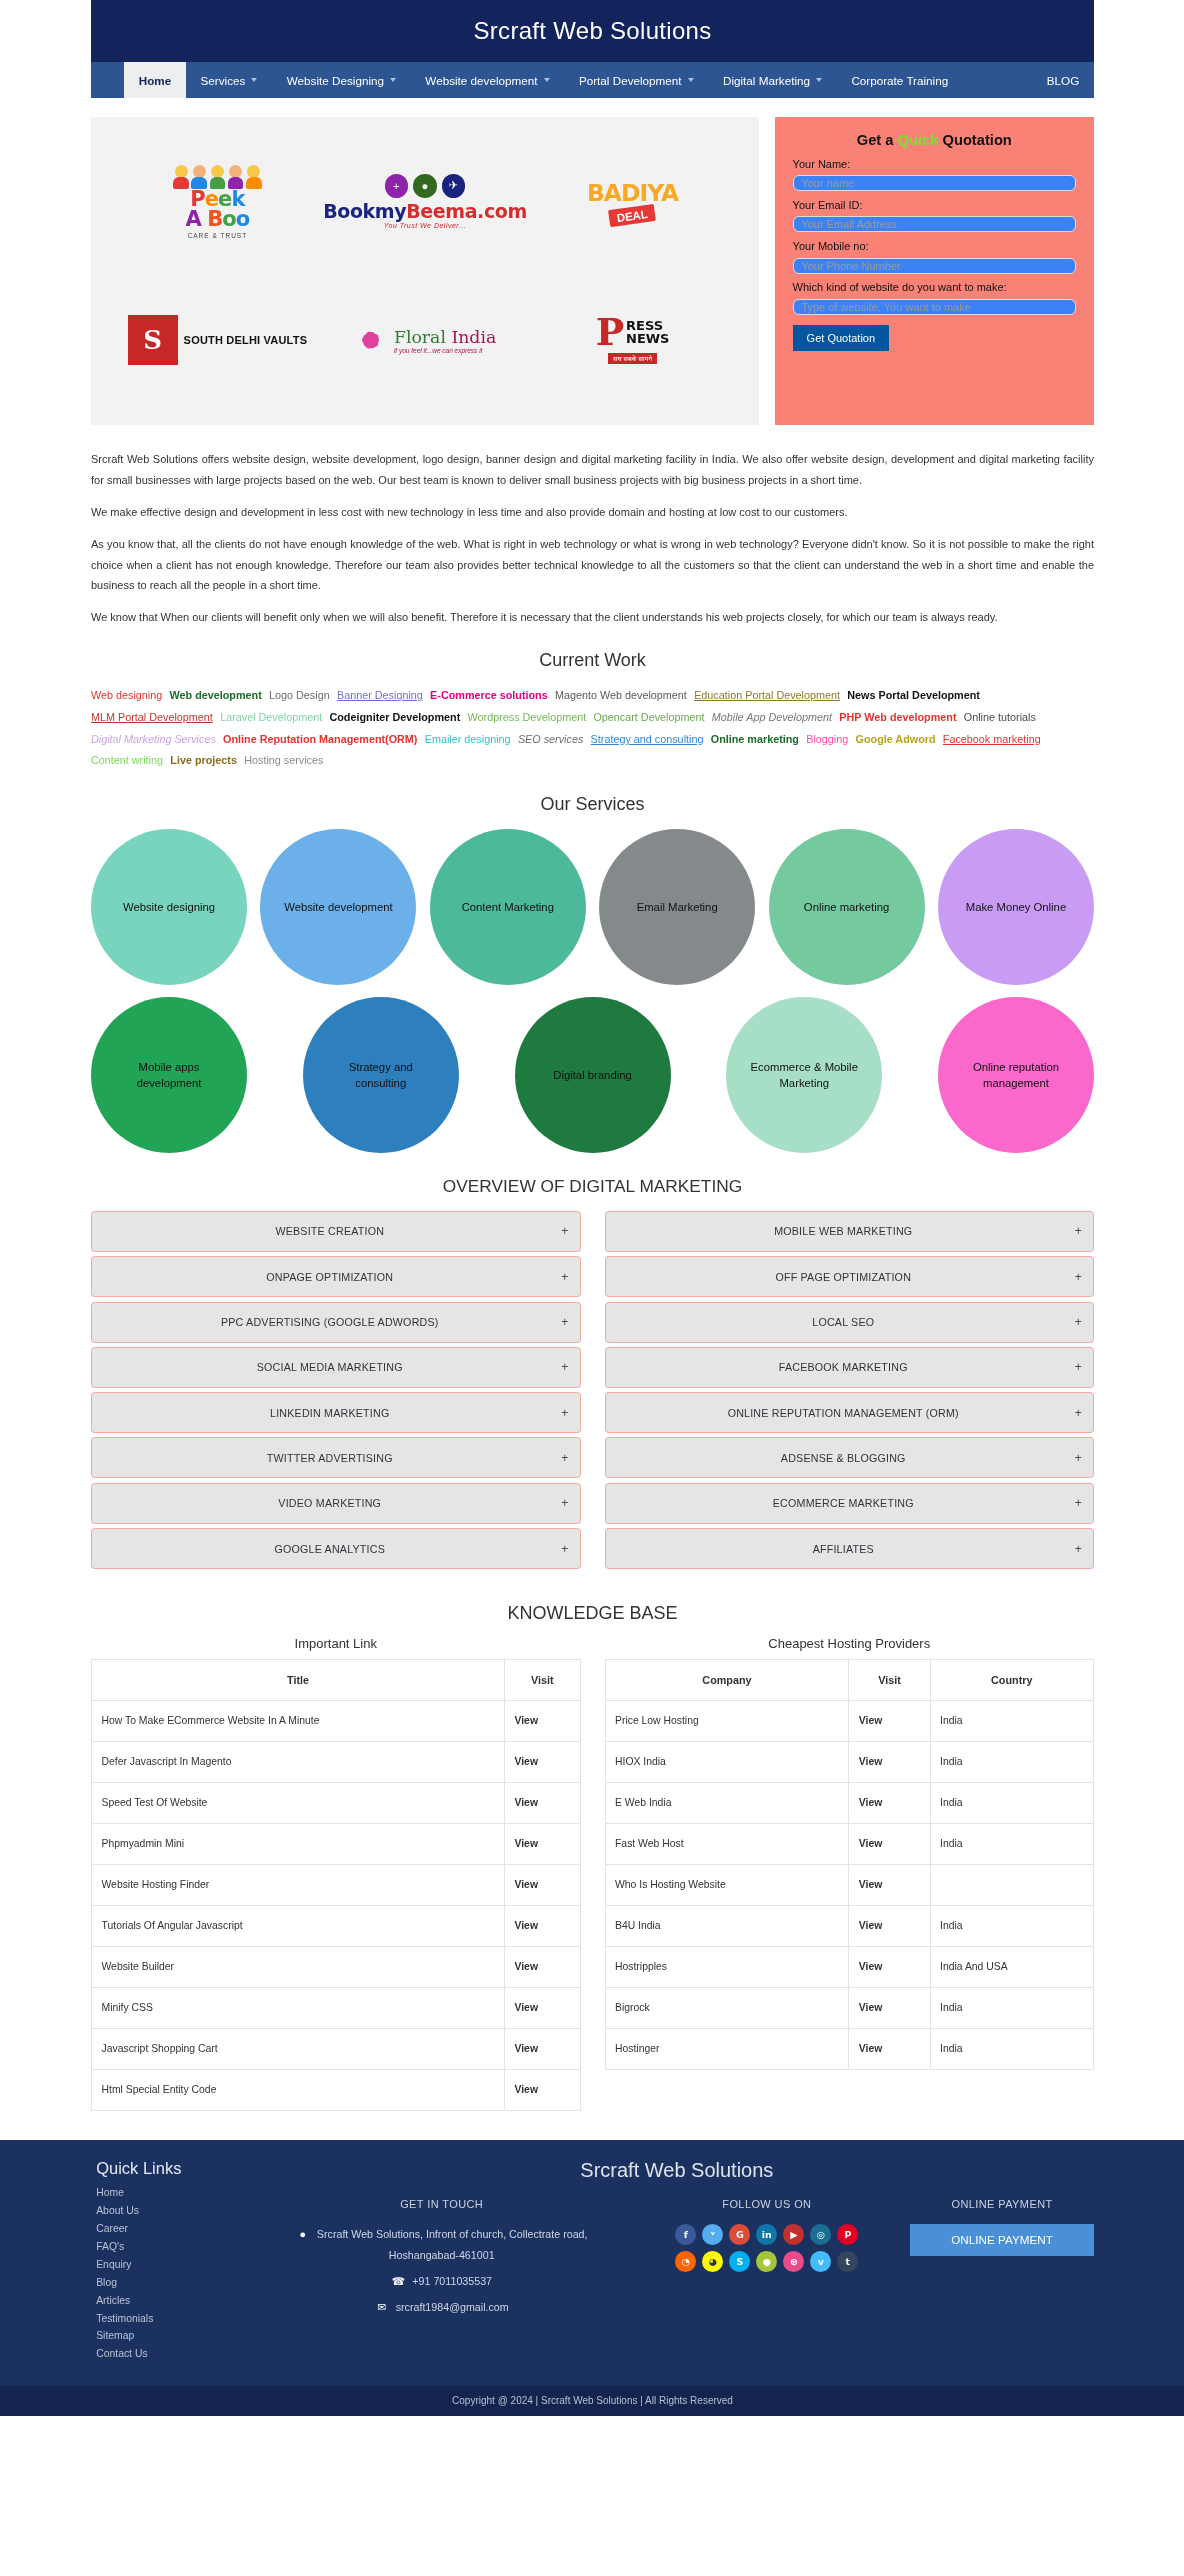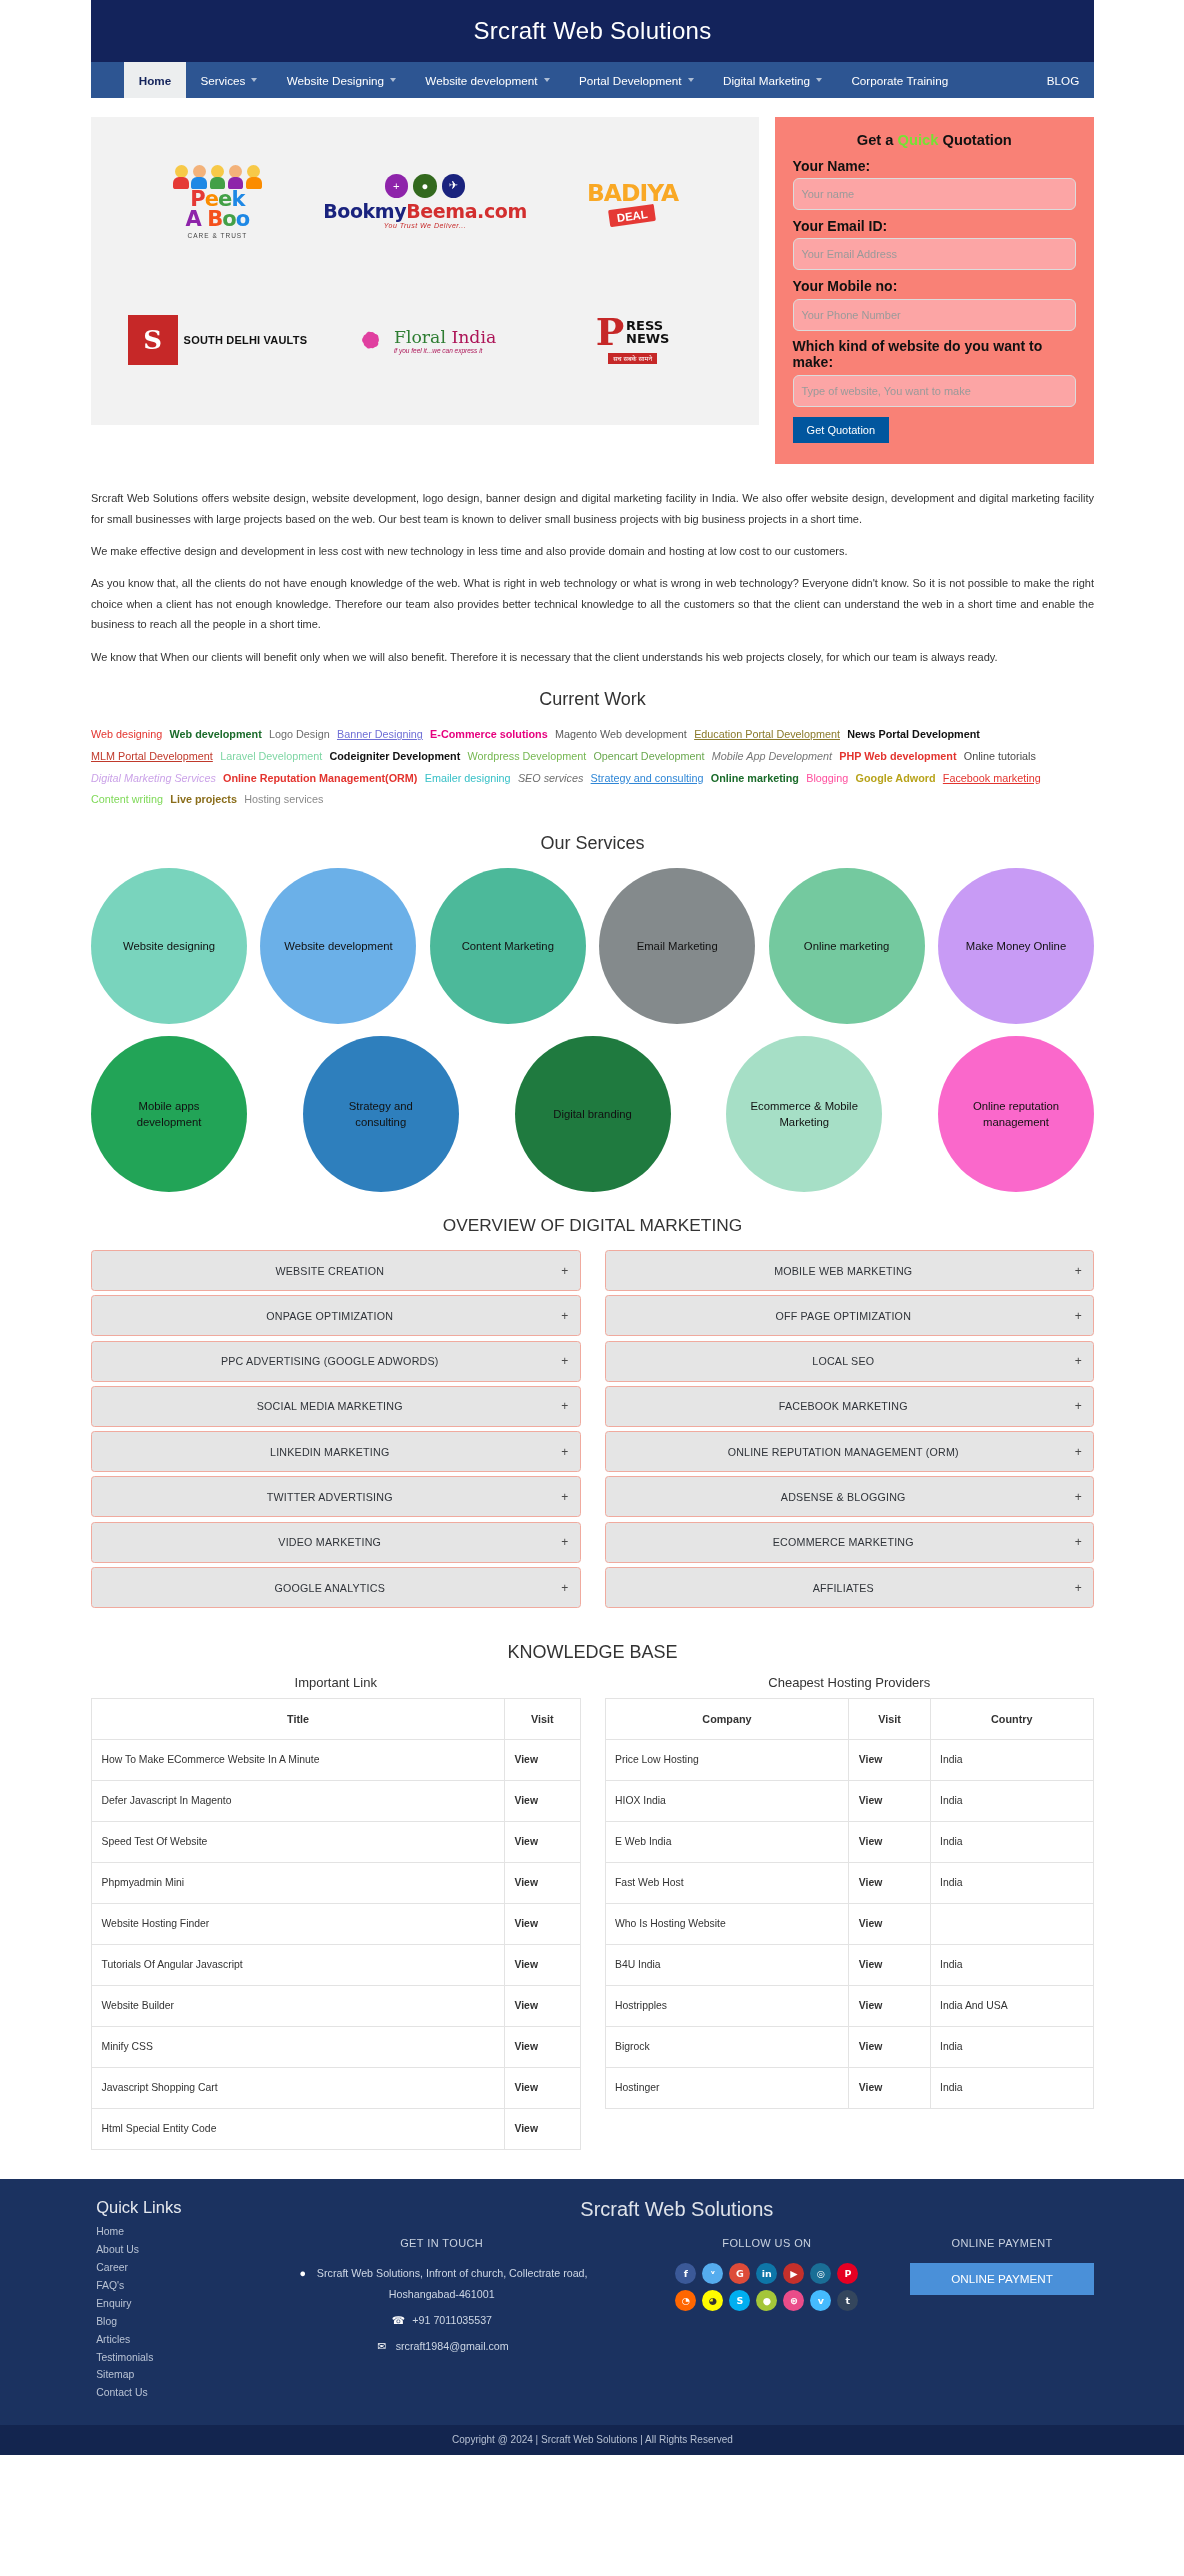--- a/index.html
+++ b/index.html
@@ -93,23 +93,23 @@
   .press-nw .n1 { font-family:"DejaVu Sans", sans-serif; font-weight:bold; font-size:13px; color:#111; line-height:1;}
   .press-nw .n2 { font-family:"DejaVu Sans", sans-serif; font-weight:bold; font-size:13px; color:#111; line-height:1;}
   .press-sub { background:#c62828; color:#fff; font-size:6.5px; padding:0.9px 5.2px; margin-top:1.7px; display:inline-block;}
 
   
   .quote {
     flex:1; background:#f98176; padding:14.7px 18px 21px 18px;
   }
   .quote h3 { margin:0 0 10.4px 0; text-align:center; font-size:14.7px; color:#111; font-weight:bold; }
   .quote h3 .hl { color:#76e234; }
-  .quote label { display:block; font-size:14px; font-weight:bold; color:#111; margin:0 0 4.3px 0; }
+  .quote label { display:block; font-size:11px; font-weight:normal; color:#111; margin:0 0 4.3px 0; }
   .quote input[type=text] {
-    width:100%; height:32px; border:0.9px solid #dcdcdc; background:#fca5a5; border-radius:6px;
+    width:100%; height:16px; border:0.9px solid #dcdcdc; background:#3b82f6; border-radius:6px;
     padding:0 7.8px; font-size:11px; color:#222; font-family:"Liberation Sans", sans-serif; margin-bottom:7.8px;
   }
   .quote input::placeholder { color:#9a9a9a; }
   .quote .submit {
     background:#01569e; color:#fff; border:none; padding:7px 14px; font-size:11px;
     font-family:"Liberation Sans", sans-serif; cursor:pointer; margin-top:2.6px;
   }
 
   
   .intro { margin:10.4px 91px 0 91px; }

